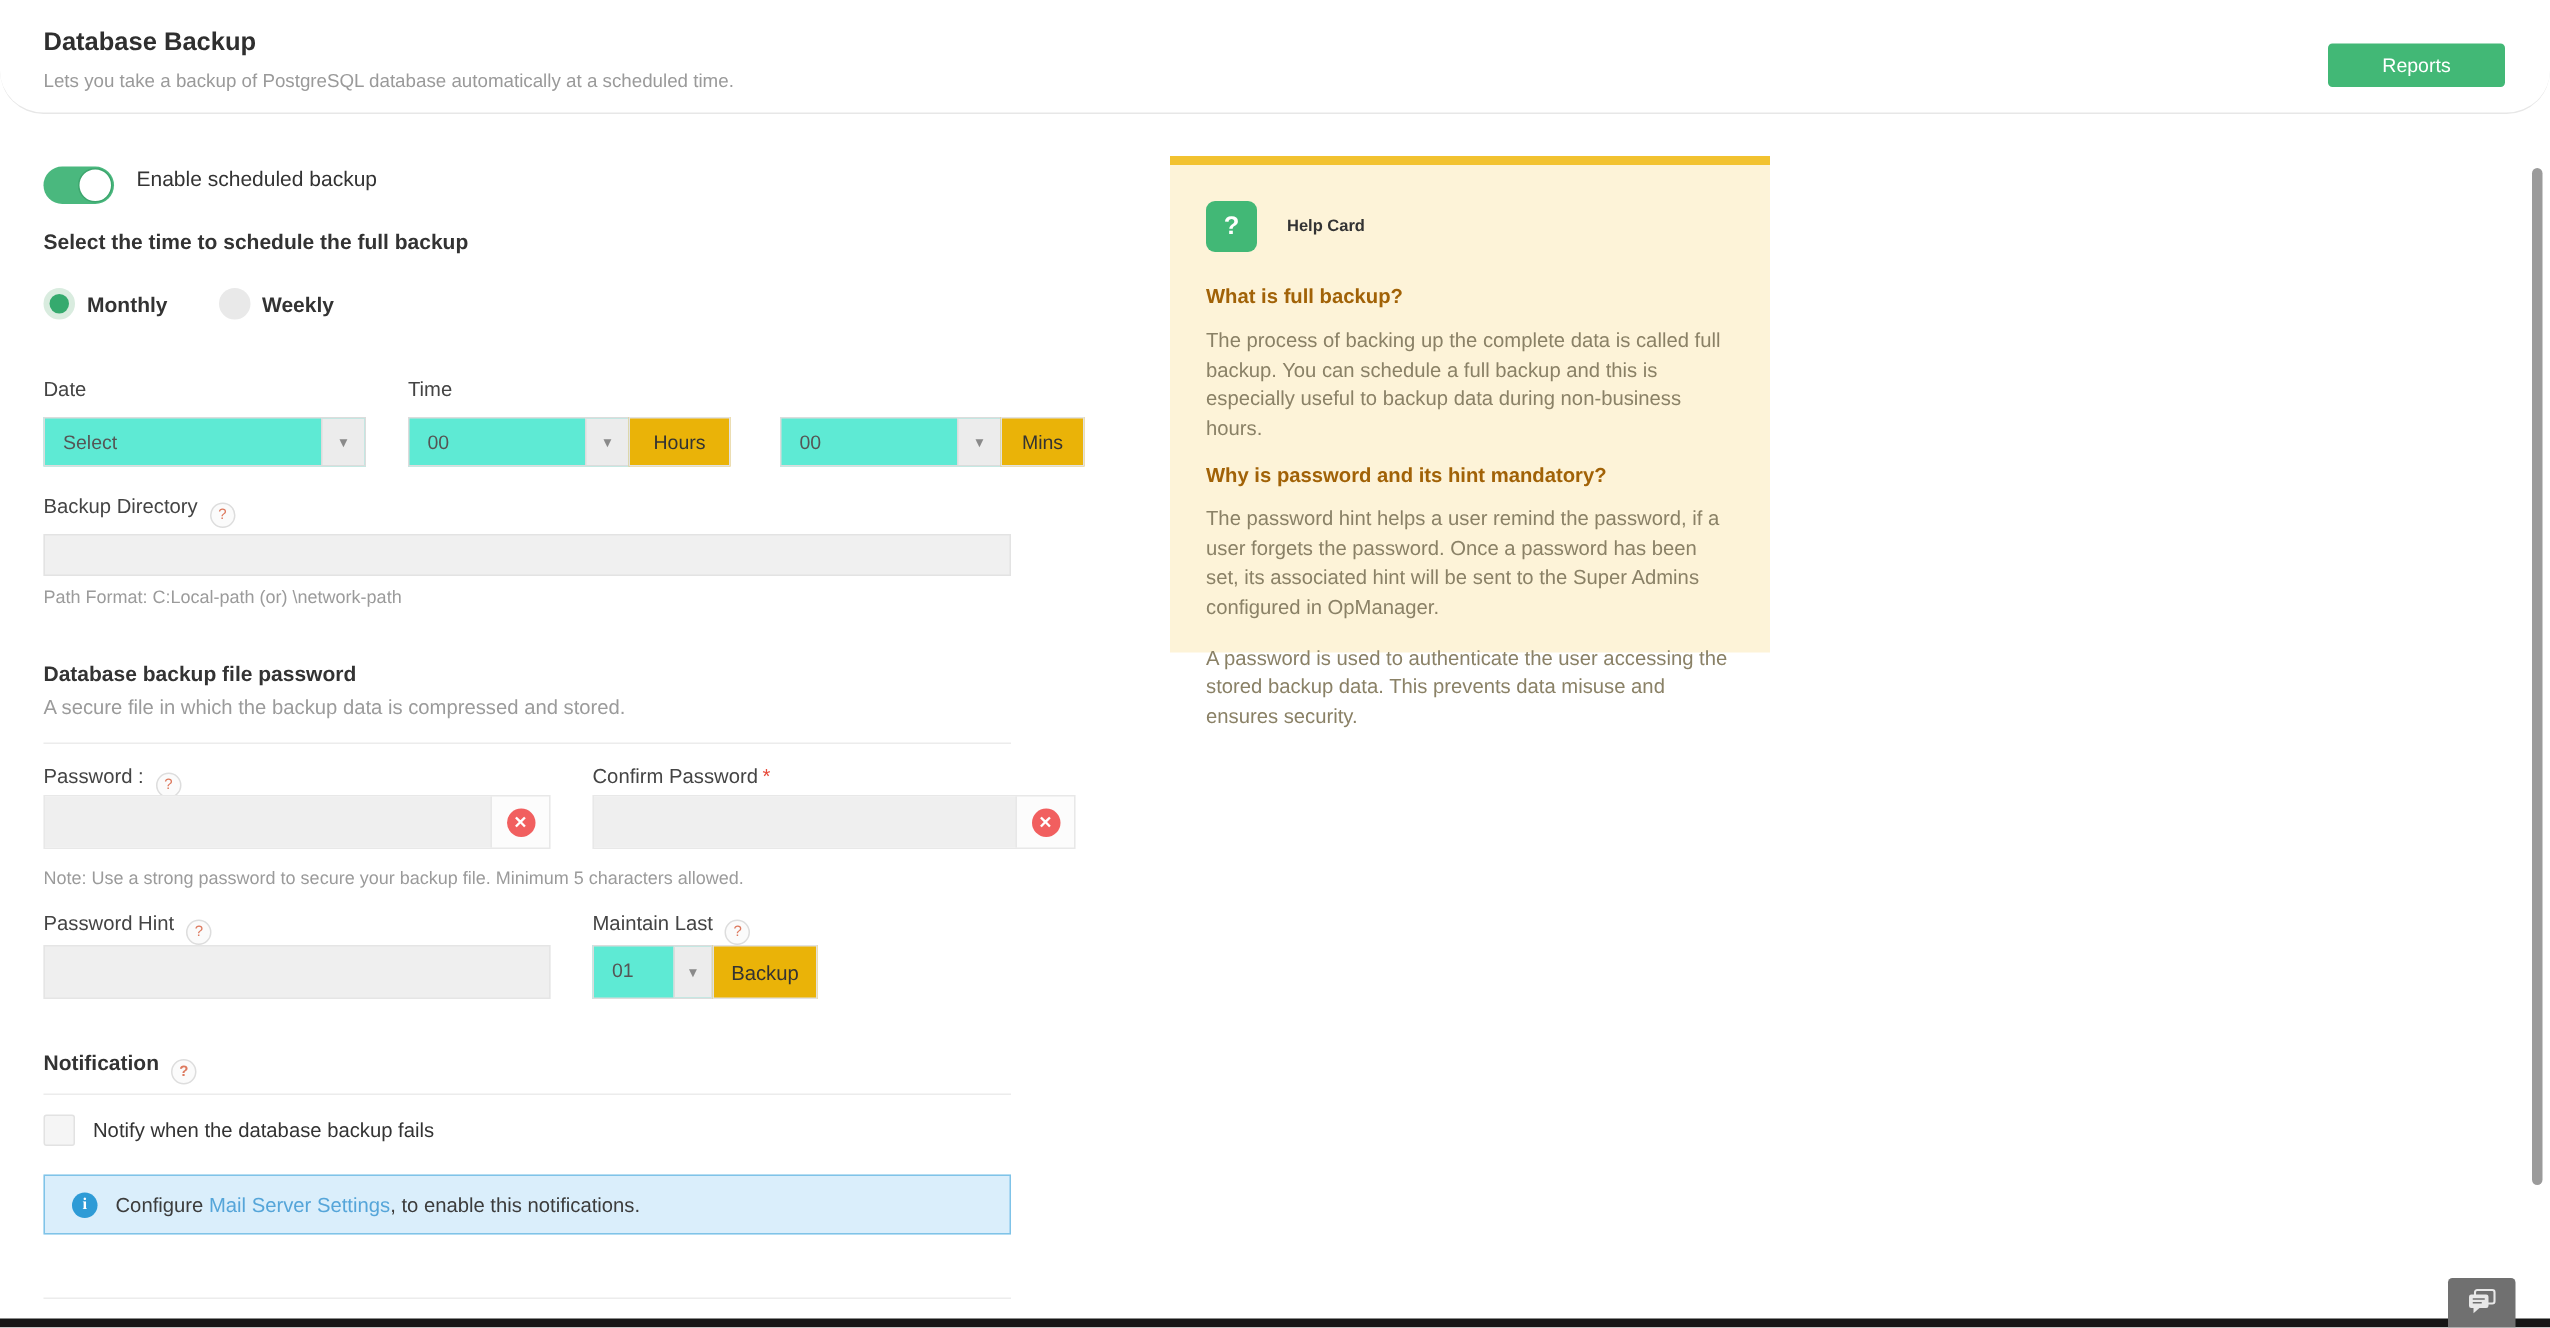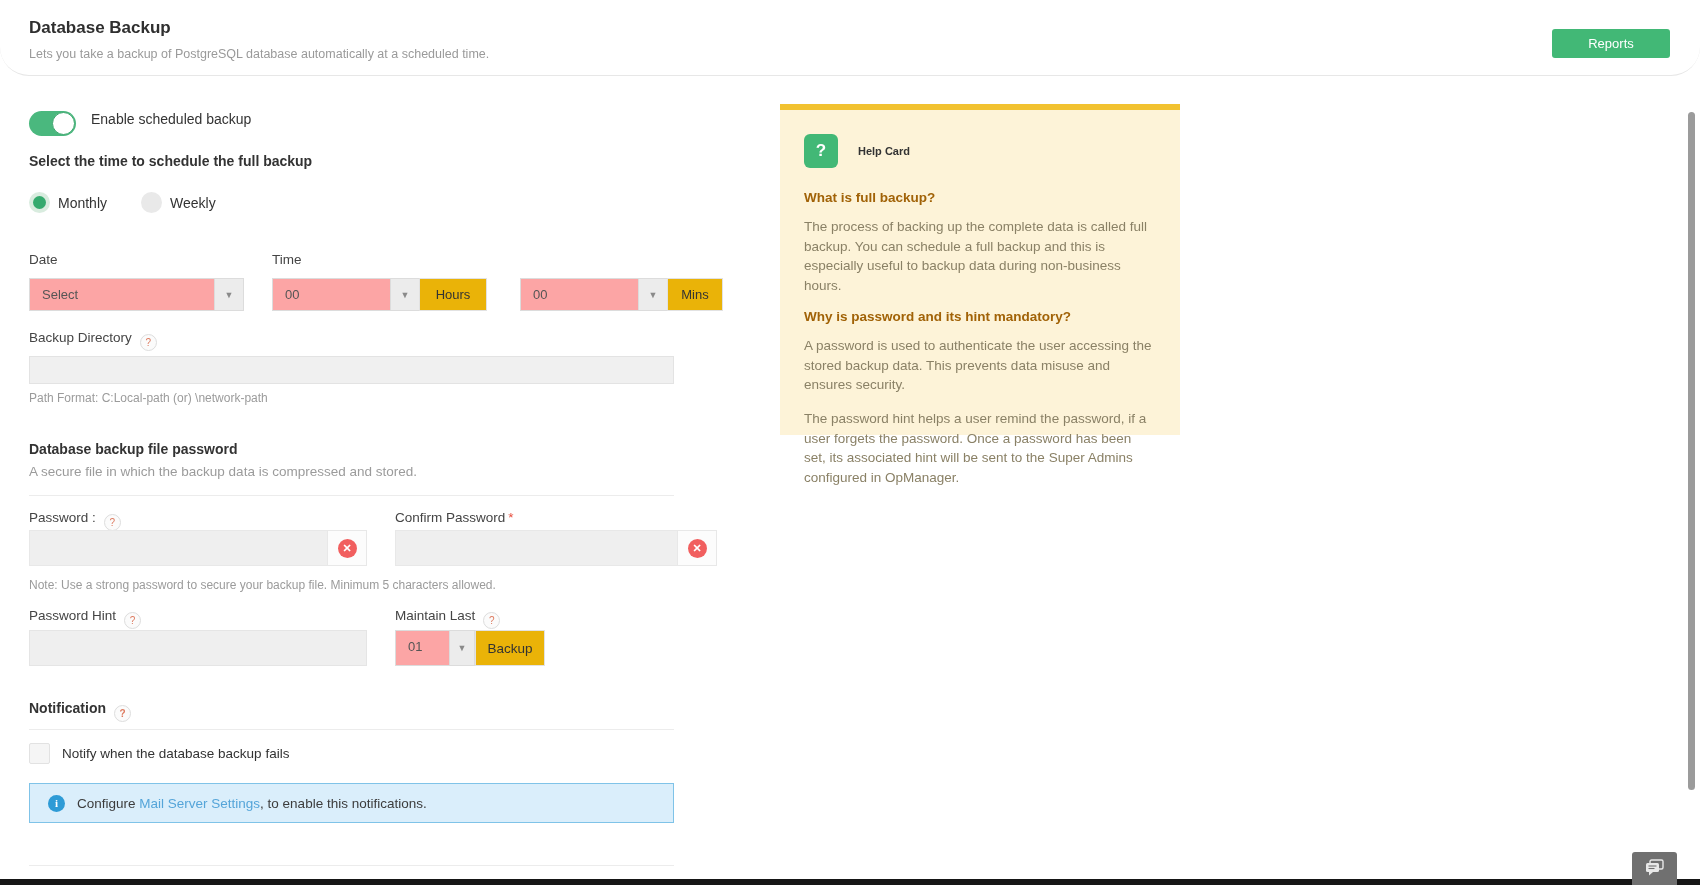--- a/index.html
+++ b/index.html
@@ -26,26 +26,26 @@
   .toggle-label { font-size:14px; color:#333; }
 
   .sched-title { position:absolute; left:29px; top:153px; }
 
   
   .radio-row { position:absolute; left:29px; top:192px; display:flex; align-items:center; gap:34px; }
   .radio-opt { display:flex; align-items:center; gap:8px; }
   .radio { position:relative; width:21px; height:21px; border-radius:50%; background:#e9e9e9; cursor:pointer; }
   .radio.selected { background:#d9ecdf; }
   .radio.selected .dot { position:absolute; left:4px; top:4px; width:13px; height:13px; border-radius:50%; background:#35aa6e; }
-  .radio-label { font-size:14px; color:#333; }
+  .radio-label { font-size:14px; color:#333;font-weight:bold; }
 
   
   .lbl-date { position:absolute; left:29px; top:252px; }
   .lbl-time { position:absolute; left:272px; top:252px; }
-  .sel { position:absolute; top:278px; height:33px; display:flex; border:1px solid #dcdcdc; background:#fca5a5; cursor:pointer; }
+  .sel { position:absolute; top:278px; height:33px; display:flex; border:1px solid #dcdcdc; background:#5eead4; cursor:pointer; }
   .sel .val { flex:1; font-size:13px; color:#555; line-height:31px; padding-left:12px; overflow:hidden; }
   .sel .caret { width:29px; border-left:1px solid #dcdcdc; background:#ececec; display:flex; align-items:center; justify-content:center; color:#8a8a8a; font-size:9px; }
   .sel-date { left:29px; width:215px; }
   .sel-hours { left:272px; width:148px; }
   .sel-mins  { left:520px; width:148px; }
   .unit-box { position:absolute; top:278px; height:33px; border:1px solid #e2e2e2; background:#eab308; font-size:13px; color:#333; display:flex; align-items:center; justify-content:center; }
   .unit-hours { left:419px; width:68px; }
   .unit-mins  { left:667px; width:56px; }
 
   
@@ -212,22 +212,22 @@
   <div class="divider bottom-divider"></div>
 
   <div class="help-card">
     <div class="hc-head">
       <div class="hc-icon">?</div>
       <div class="hc-title">Help Card</div>
     </div>
     <div class="hc-q">What is full backup?</div>
     <div class="hc-p">The process of backing up the complete data is called full backup. You can schedule a full backup and this is especially useful to backup data during non-business hours.</div>
     <div class="hc-q">Why is password and its hint mandatory?</div>
+    <div class="hc-p">The password hint helps a user remind the password, if a user forgets the password. Once a password has been set, its associated hint will be sent to the Super Admins configured in OpManager.</div>
     <div class="hc-p">A password is used to authenticate the user accessing the stored backup data. This prevents data misuse and ensures security.</div>
-    <div class="hc-p">The password hint helps a user remind the password, if a user forgets the password. Once a password has been set, its associated hint will be sent to the Super Admins configured in OpManager.</div>
   </div>
 
   <div class="scroll-thumb"></div>
   <div class="bottom-edge"></div>
   <button class="feedback-btn">
     <span>
       <svg width="22" height="17" viewBox="0 0 22 17">
         <rect x="6" y="1" width="13" height="9" rx="1.5" fill="none" stroke="#e8e8e8" stroke-width="1.4"></rect>
         <rect x="2" y="4" width="13" height="9" rx="1.5" fill="#e8e8e8"></rect>
         <path d="M5 13 L5 16.5 L9 13 Z" fill="#e8e8e8"></path>

